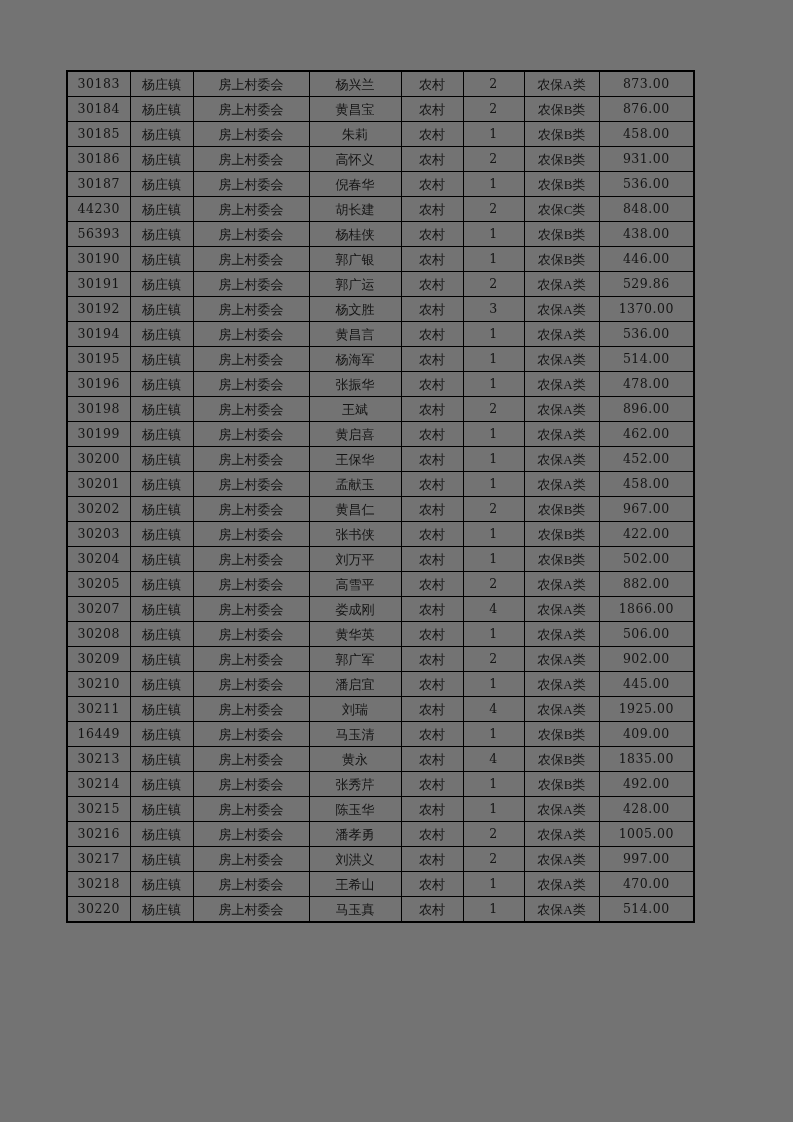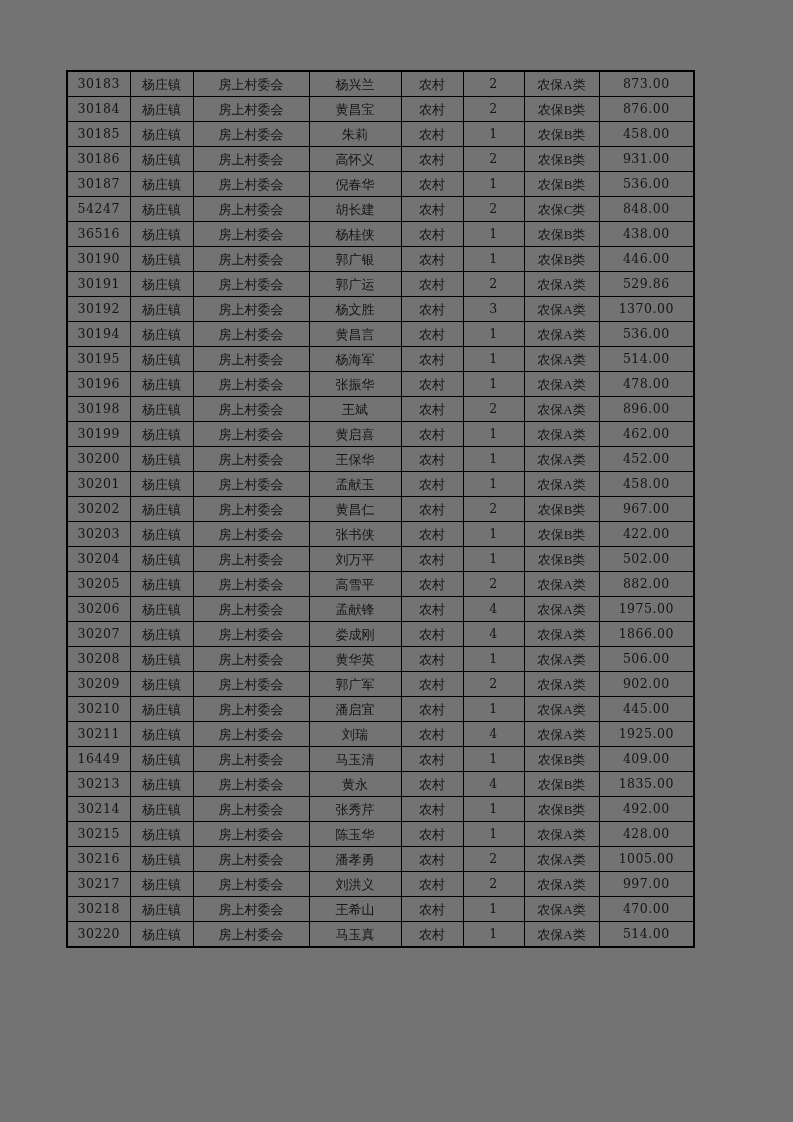--- a/index.html
+++ b/index.html
@@ -108,31 +108,31 @@
           <td class="num">30187</td>
           <td>杨庄镇</td>
           <td>房上村委会</td>
           <td>倪春华</td>
           <td>农村</td>
           <td class="num">1</td>
           <td>农保B类</td>
           <td class="num">536.00</td>
         </tr>
         <tr>
-          <td class="num">54247</td>
+          <td class="num">44230</td>
           <td>杨庄镇</td>
           <td>房上村委会</td>
           <td>胡长建</td>
           <td>农村</td>
           <td class="num">2</td>
           <td>农保C类</td>
           <td class="num">848.00</td>
         </tr>
         <tr>
-          <td class="num">36516</td>
+          <td class="num">56393</td>
           <td>杨庄镇</td>
           <td>房上村委会</td>
           <td>杨桂侠</td>
           <td>农村</td>
           <td class="num">1</td>
           <td>农保B类</td>
           <td class="num">438.00</td>
         </tr>
         <tr>
           <td class="num">30190</td>
@@ -266,30 +266,20 @@
         </tr>
         <tr>
           <td class="num">30205</td>
           <td>杨庄镇</td>
           <td>房上村委会</td>
           <td>高雪平</td>
           <td>农村</td>
           <td class="num">2</td>
           <td>农保A类</td>
           <td class="num">882.00</td>
-        </tr>
-        <tr>
-          <td class="num">30206</td>
-          <td>杨庄镇</td>
-          <td>房上村委会</td>
-          <td>孟献锋</td>
-          <td>农村</td>
-          <td class="num">4</td>
-          <td>农保A类</td>
-          <td class="num">1975.00</td>
         </tr>
         <tr>
           <td class="num">30207</td>
           <td>杨庄镇</td>
           <td>房上村委会</td>
           <td>娄成刚</td>
           <td>农村</td>
           <td class="num">4</td>
           <td>农保A类</td>
           <td class="num">1866.00</td>

